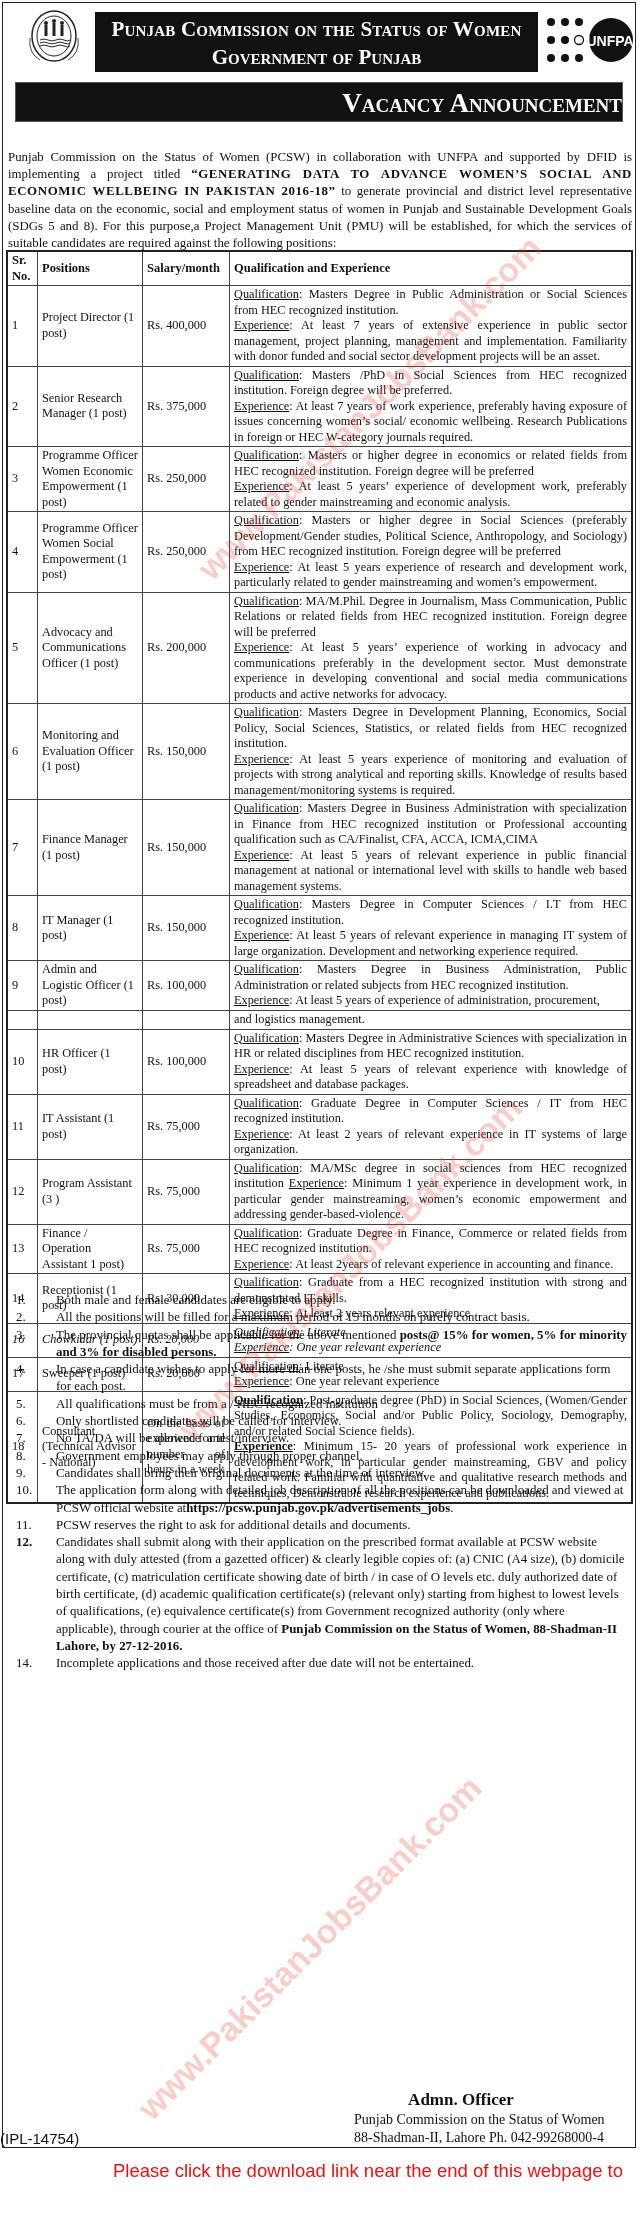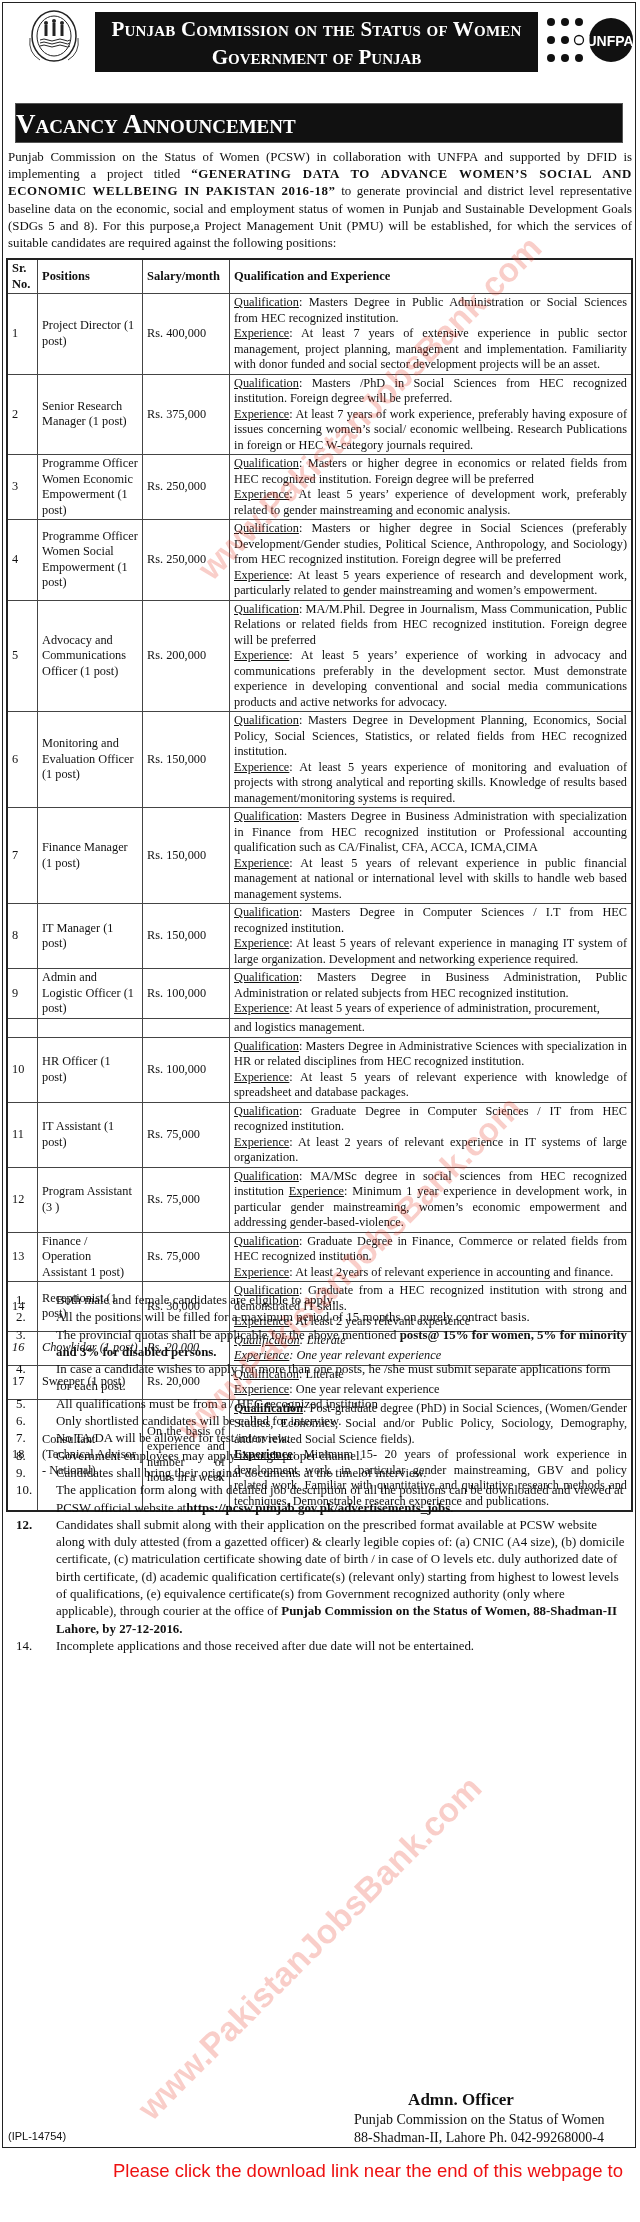--- a/index.html
+++ b/index.html
@@ -3,40 +3,40 @@
 <meta charset="utf-8">
 <style>
   html, body { margin:0; padding:0; background:#ffffff; }
   body { width:640px; height:2222px; position:relative; overflow:hidden; font-family:"Liberation Serif", serif; color:#111; }
   .ad { position:absolute; left:2px; top:2px; width:634px; height:2146px; border:1.5px solid #222; box-sizing:border-box; }
   .logo-left { position:absolute; left:26px; top:8px; width:56px; height:60px; }
   .logo-right { position:absolute; left:543px; top:8px; width:94px; height:62px; }
   .title-band { position:absolute; left:95px; top:12px; width:443px; height:60px; background:#111; color:#fff; text-align:center; font-weight:bold; font-variant:small-caps; }
   .title-band .l1 { font-size:21px; line-height:28px; margin-top:3px; letter-spacing:0.2px; }
   .title-band .l2 { font-size:21px; line-height:28px; }
-  .vac-band { position:absolute; left:15px; top:103px; width:608px; height:40px; background:#111; color:#fff; text-align:left; font-weight:bold; font-variant:small-caps; font-size:27px; line-height:40px; border:1px solid #555; box-sizing:border-box; }
+  .vac-band { position:absolute; left:15px; top:82px; width:608px; height:40px; background:#111; color:#fff; text-align:right; font-weight:bold; font-variant:small-caps; font-size:27px; line-height:40px; border:1px solid #555; box-sizing:border-box; }
   .intro { position:absolute; left:8px; top:149px; width:624px; font-size:12.9px; line-height:17.2px; text-align:justify; }
   .intro b { letter-spacing:0.6px; }
-  table.jobs { position:absolute; left:6px; top:258px; width:627px; border-collapse:collapse; font-size:12.3px; line-height:15.5px; border:2px solid #222; }
+  table.jobs { position:absolute; left:6px; top:250px; width:627px; border-collapse:collapse; font-size:12.3px; line-height:15.5px; border:2px solid #222; }
   table.jobs td, table.jobs th { border:1px solid #444; padding:1px 4px; vertical-align:middle; }
   table.jobs th { font-weight:bold; text-align:left; font-size:12.5px; }
   .c-sr { width:21px; }
   .c-pos { width:96px; }
   .c-sal { width:78px;margin-top:36px; }
   .qual { text-align:justify; }
   .u { text-decoration:underline; }
   .notes { position:absolute; left:8px; top:1292px; width:620px; font-size:12.9px; line-height:17.3px; }
   .note { display:flex; }
   .note .n { width:48px; flex:none; padding-left:8px; box-sizing:border-box; }
   .note .t { flex:1; }
   .sign { position:absolute; left:356px; top:2130px; font-size:13px; }
   .sign .name { font-weight:bold; font-size:17px; text-align:center; width:210px; position:absolute; left:0; top:-40px; }
   .sign .org { position:absolute; left:-2px; top:-18px; white-space:nowrap; font-size:14px; }
   .sign .addr { position:absolute; left:-2px; top:0px; white-space:nowrap; font-size:14px; }
-  .ipl { position:absolute; left:8px; top:2130px; font-family:"Liberation Sans", sans-serif; font-size:11px; }
+  .ipl { position:absolute; left:0; top:2130px; font-family:"Liberation Sans", sans-serif; font-size:15px; }
   .download { position:absolute; left:0; top:2160px; width:640px; text-align:center; color:#ee1111; font-family:"Liberation Sans", sans-serif; font-size:18.5px; line-height:22px;padding-left:48px; }
   .wm { position:absolute; color:rgba(230,60,40,0.25); font-family:"Liberation Sans", sans-serif; font-weight:bold; font-size:34px; transform:rotate(-45deg); transform-origin:left top; white-space:nowrap; pointer-events:none; }
 </style>
 </head>
 <body>
 
 <div class="ad"></div>
 
 <div class="logo-left">
   <svg width="56" height="60" viewBox="0 0 56 60">
@@ -241,20 +241,24 @@
     </div>
     <div class="note">
       <span class="n">9.</span>
       <span class="t"><span>Candidates shall bring their original documents at the time of interview.</span></span>
     </div>
     <div class="note">
       <span class="n">10.</span>
       <span class="t"><span>The application form along with detailed job description of all the positions can be downloaded and viewed at PCSW official website at</span><b>https://pcsw.punjab.gov.pk/advertisements_jobs</b><span>.</span></span>
     </div>
     <div class="note">
+      <span class="n">11.</span>
+      <span class="t"><span>PCSW reserves the right to ask for additional details and documents.</span></span>
+    </div>
+    <div class="note">
       <span class="n" style="font-weight: bold;">12.</span>
       <span class="t"><span>Candidates shall submit along with their application on the prescribed format available at PCSW website along with duly attested (from a gazetted officer) &amp; clearly legible copies of: (a) CNIC (A4 size), (b) domicile certificate, (c) matriculation certificate showing date of birth / in case of O levels etc. duly authorized date of birth certificate, (d) academic qualification certificate(s) (relevant only) starting from highest to lowest levels of qualifications, (e) equivalence certificate(s) from Government recognized authority (only where applicable), through courier at the office of </span><b>Punjab Commission on the Status of Women, 88-Shadman-II Lahore, by 27-12-2016.</b></span>
     </div>
     <div class="note">
       <span class="n">14.</span>
       <span class="t"><span>Incomplete applications and those received after due date will not be entertained.</span></span>
     </div>
   </div>
 
 <div class="ipl">(IPL-14754)</div>

